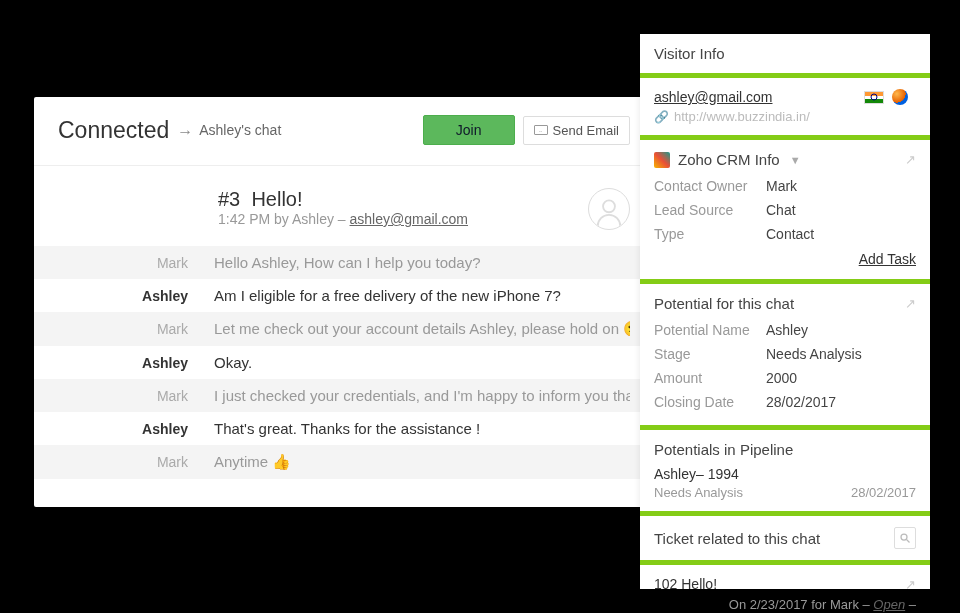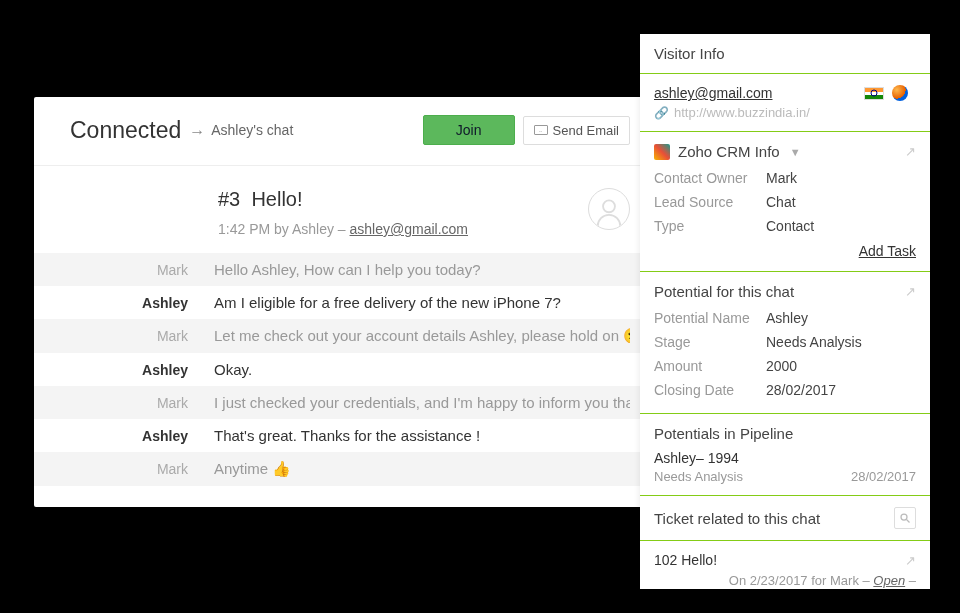--- a/index.html
+++ b/index.html
@@ -23,21 +23,20 @@
   .chat-header {
     display: flex;
     align-items: center;
     padding: 18px 24px 20px 24px;
     border-bottom: 1px solid #eee;
   }
   .status {
     font-size: 23px;
     color: #333;
     font-weight: 400;
-    margin-left: 12px;
   }
   .arrow-right { color: #888; font-size: 16px; margin: 0 6px 0 8px; }
   .chat-name { font-size: 14px; color: #666; }
   .spacer { flex: 1; }
   .join-btn {
     background: #5cb85c;
     color: #0f172a;
     border: 1px solid #4cae4c;
     padding: 6px 32px;
     font-size: 14px;
@@ -74,21 +73,21 @@
     clip-path: polygon(0 0, 50% 100%, 100% 0, 100% 10%, 50% 110%, 0 10%);
   }
   .chat-body { padding: 22px 0 0 0; }
   .chat-title-row {
     display: flex;
     padding: 0 24px 16px 24px;
   }
   .chat-title-row .left { width: 160px; }
   .chat-title-row .mid { flex: 1; }
   .chat-title { font-size: 20px; color: #333; font-weight: 400; }
-  .chat-sub { color: #999; font-size: 14px; margin-top: 10px; }
+  .chat-sub { color: #999; font-size: 14px; }
   .chat-sub .email { color: #666; text-decoration: underline; }
   .avatar {
     width: 42px;
     height: 42px;
     border: 1px solid #ddd;
     border-radius: 50%;
     display: flex;
     align-items: flex-end;
     justify-content: center;
     overflow: hidden;
@@ -117,21 +116,21 @@
     position: absolute;
     left: 640px;
     top: 34px;
     width: 290px;
     height: 555px;
     background: #fff;
     box-shadow: -1px 0 6px rgba(0,0,0,0.08);
   }
   .sp-section {
     padding: 11px 14px;
-    border-bottom: 1px solid #84cc16;
+    border-bottom: 5px solid #84cc16;
   }
   .sp-section.no-border { border-bottom: none; text-align: right; }
   .sp-title {
     font-size: 15px;
     color: #444;
     margin-bottom: 0;
   }
   .sp-row {
     display: flex;
     align-items: center;

